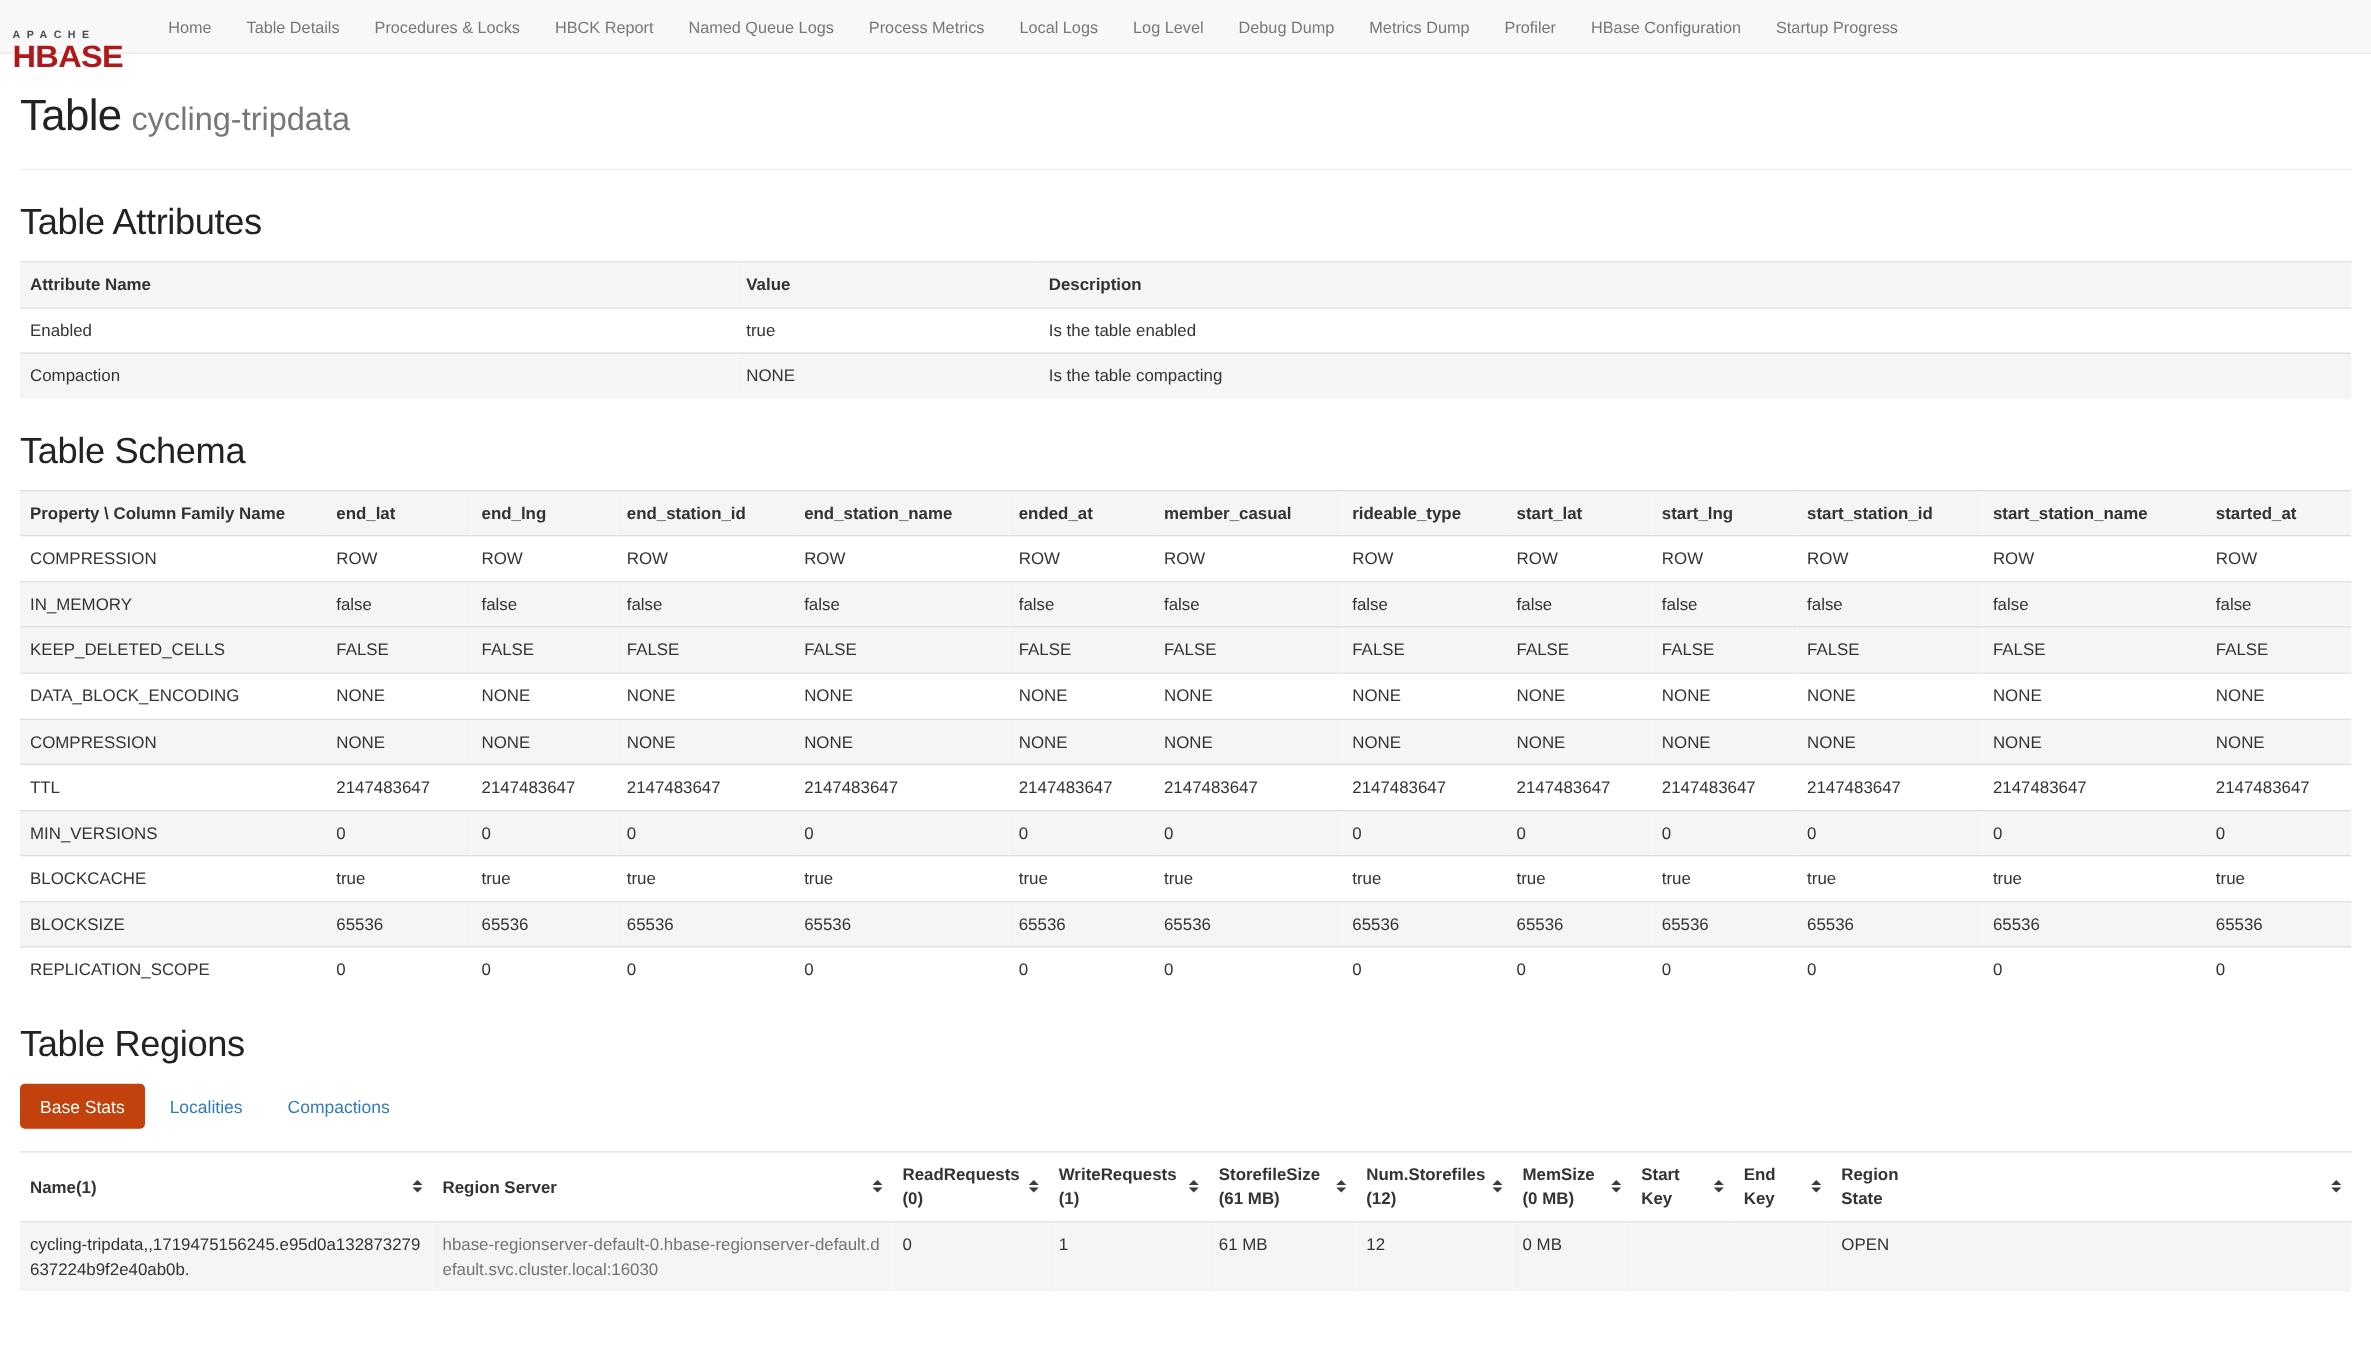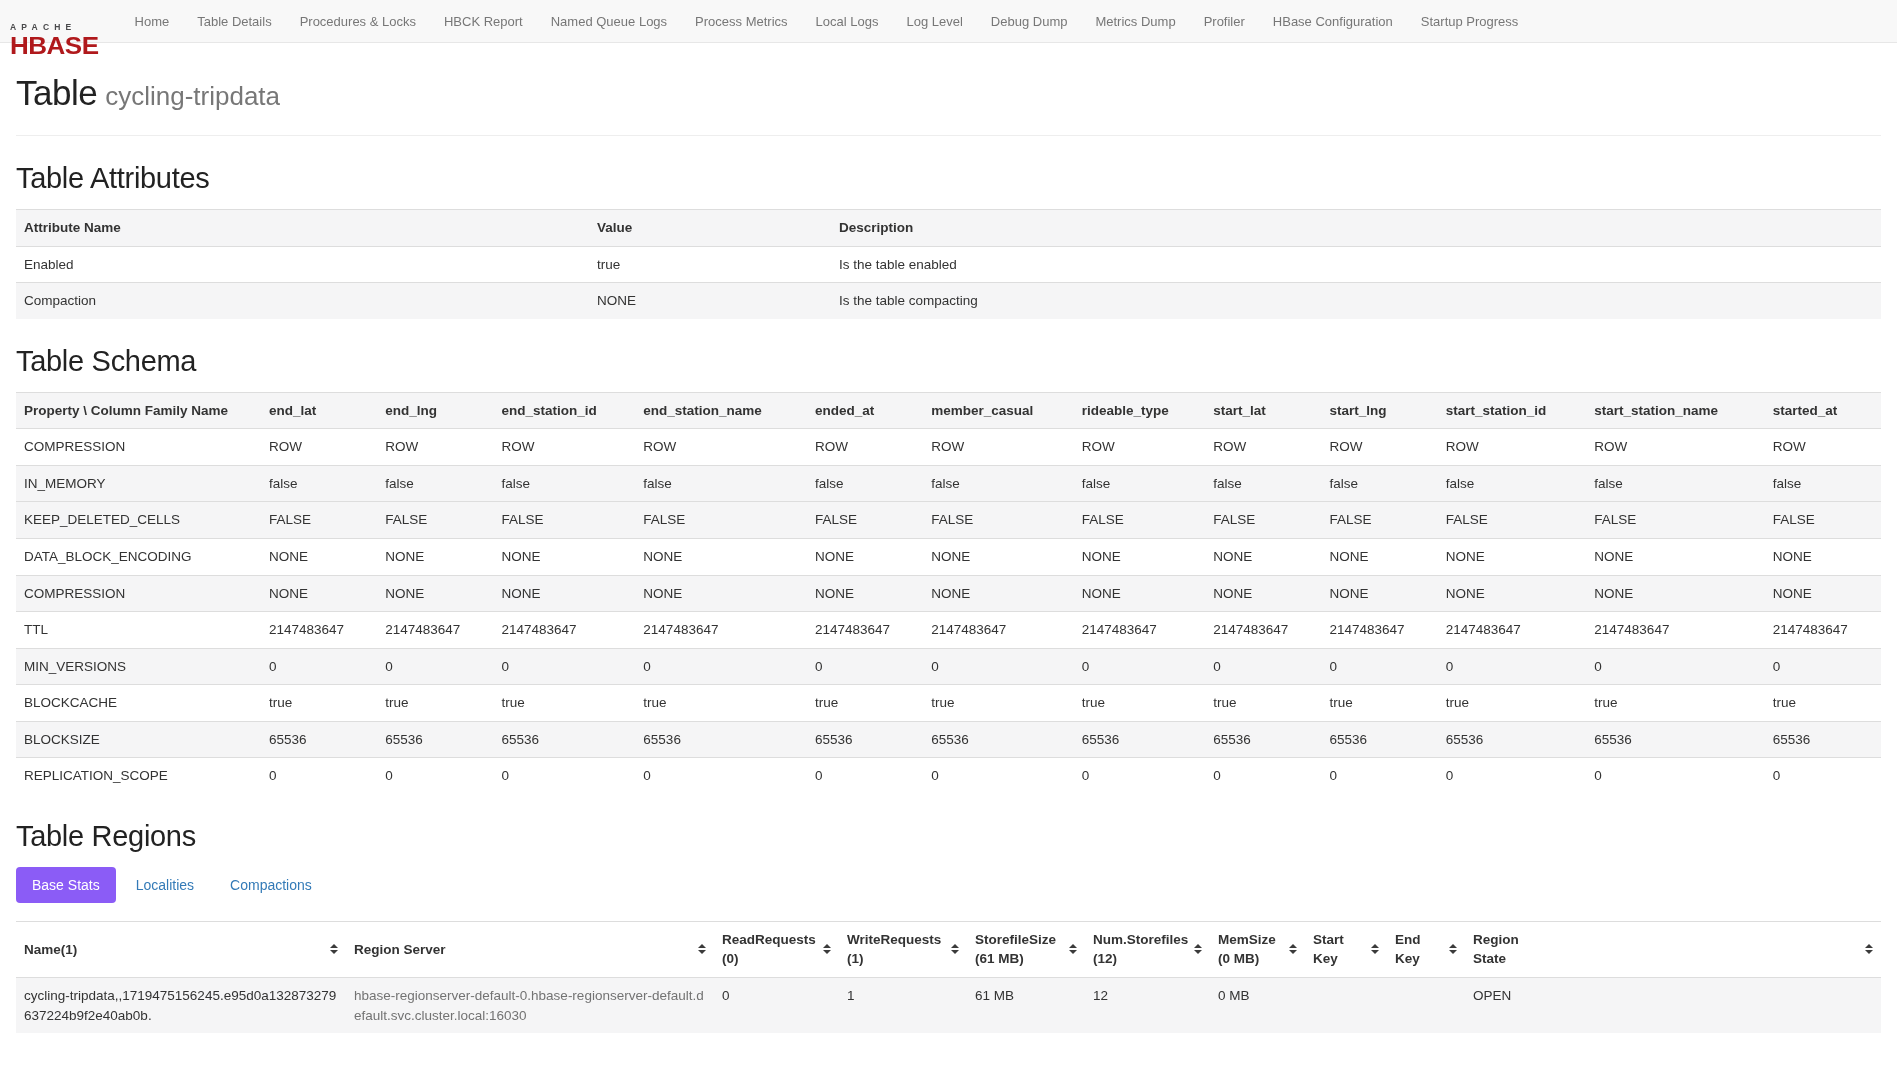--- a/index.html
+++ b/index.html
@@ -43,21 +43,21 @@
   .th-flex { display:flex; align-items:center; justify-content:space-between; gap:4px; }
   .th-label { display:inline-block; }
   .sorter { display:inline-flex; flex-direction:column; gap:2px; flex:0 0 auto; }
   .sorter i { display:block; width:0; height:0; border-left:4px solid transparent; border-right:4px solid transparent; }
   .sorter .up { border-bottom:4px solid #3b3b3b; }
   .sorter .dn { border-top:4px solid #3b3b3b; }
 
   
   .nav-pills { display:flex; align-items:center; margin:14px 0 18px 0; }
   .pill { font-size:14px; padding:10px 16px; border-radius:4px; color:#337ab7; cursor:pointer; margin-right:4px; text-decoration:none; }
-  .pill.active { background:#8b5cf6; color:#fff; }
+  .pill.active { background:#c2410c; color:#fff; }
 
   .break { word-break:break-all; }
   a.region-link { color:#737373; text-decoration:none; word-break:break-all; cursor:pointer; }
 </style>
 </head>
 <body>
 
 <nav class="navbar">
   <div class="brand">
     <span class="apache">APACHE</span>

